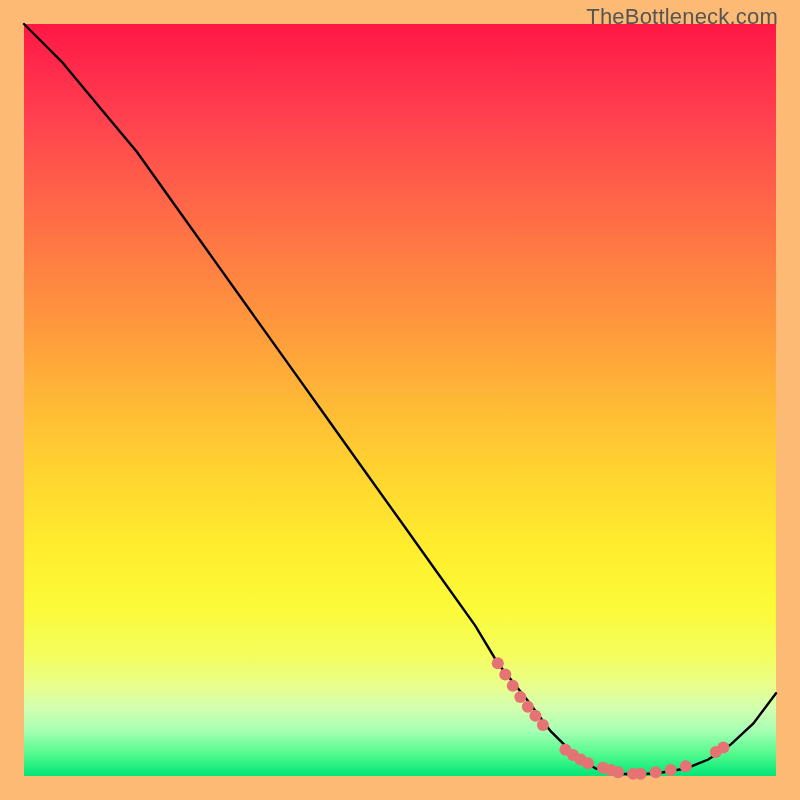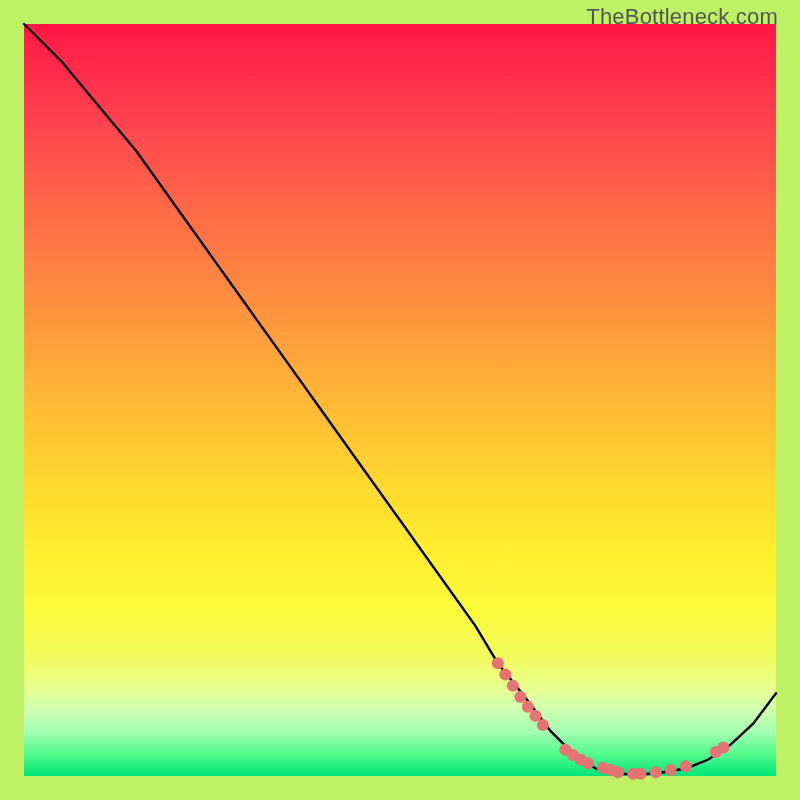--- a/index.html
+++ b/index.html
@@ -8,21 +8,21 @@
     width: 800px;
     height: 800px;
     background: #000;
     overflow: hidden;
     font-family: Arial, Helvetica, sans-serif;
   }
   .frame {
     position: relative;
     width: 800px;
     height: 800px;
-    background: #bef264;
+    background: #fdba74;
   }
   .watermark {
     position: absolute;
     top: 4px;
     right: 22px;
     color: #555;
     font-size: 22px;
     font-weight: 500;
     letter-spacing: 0.2px;
     z-index: 5;

